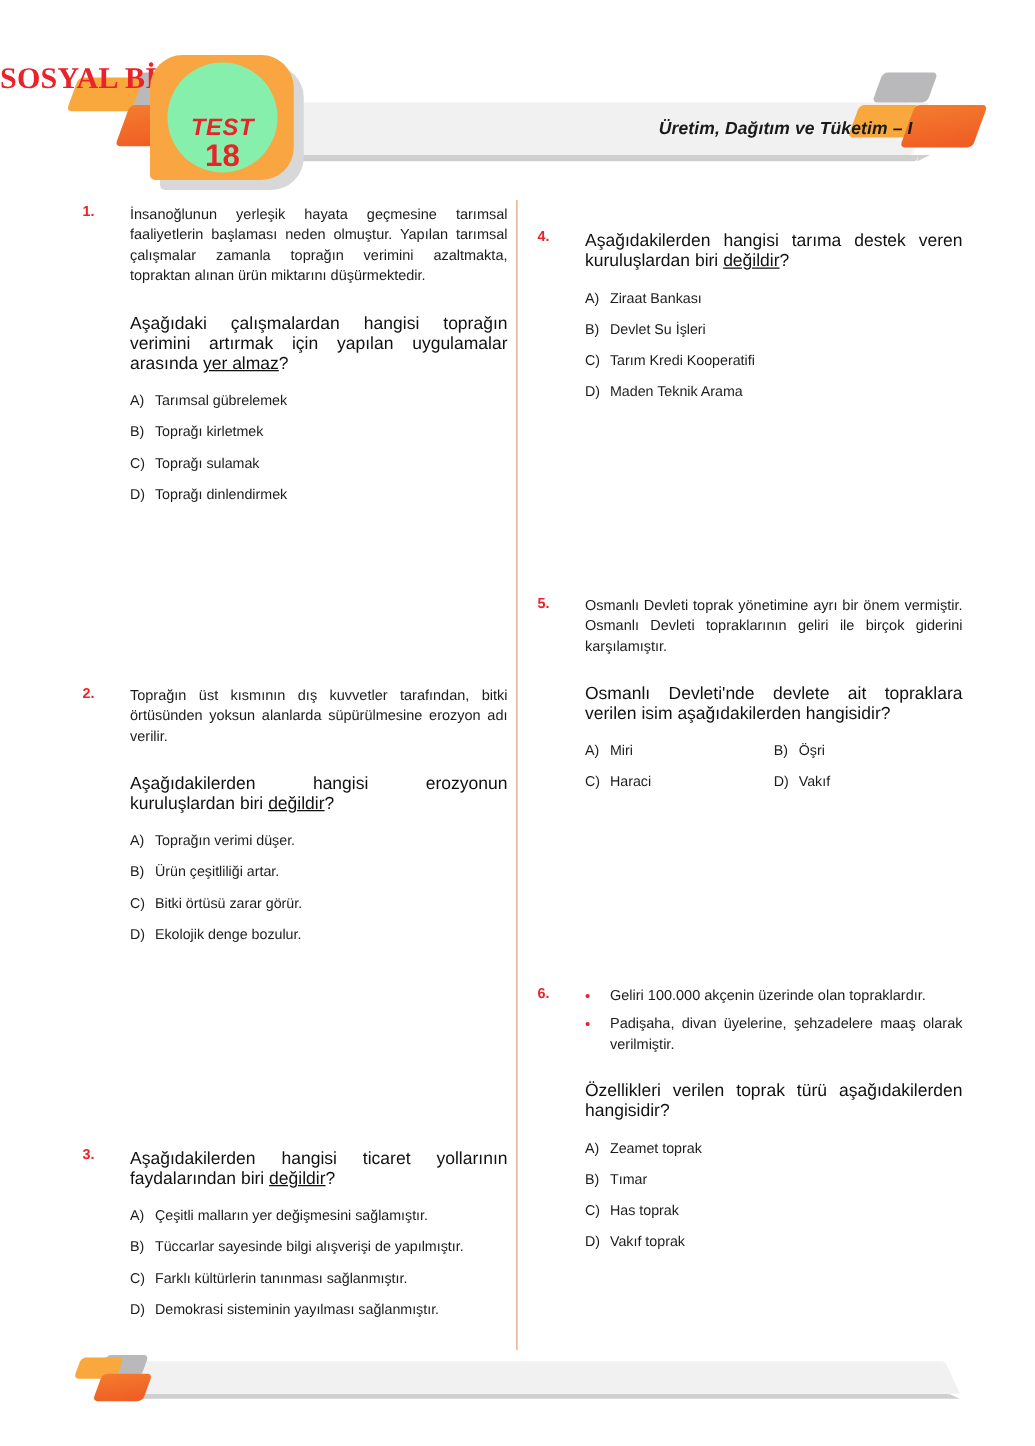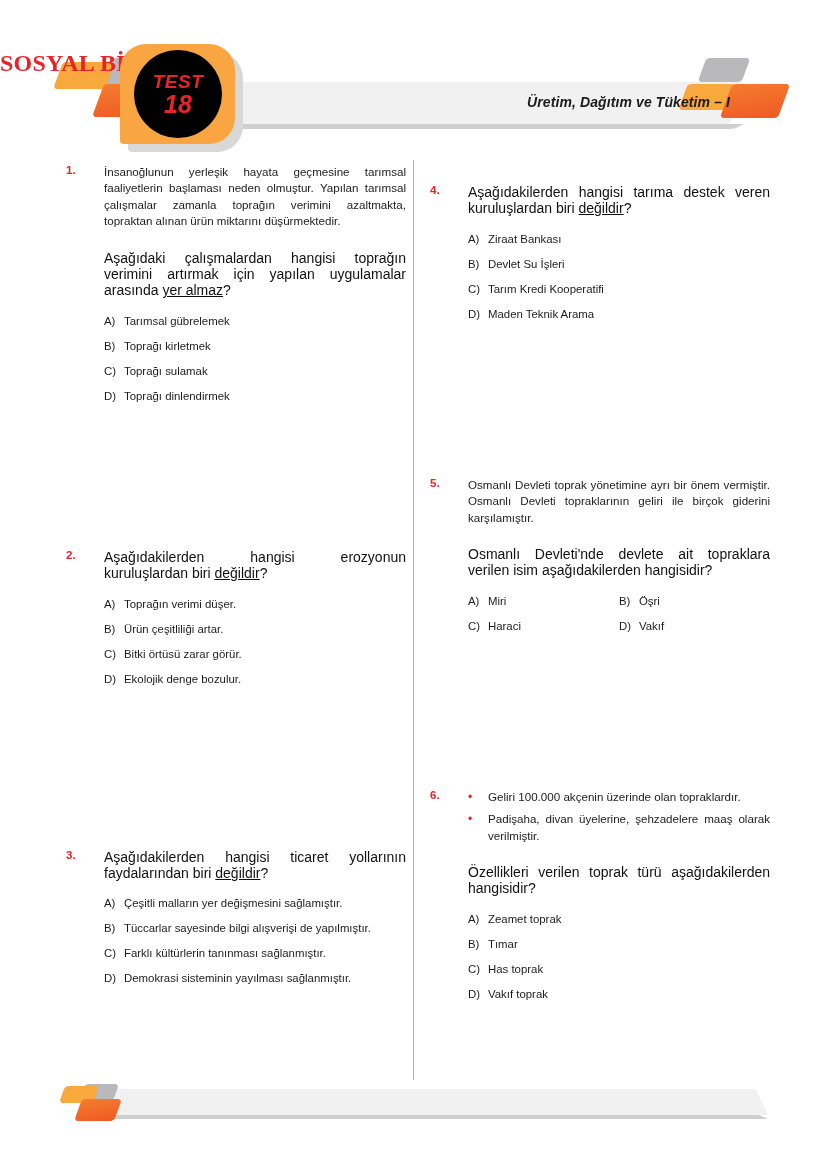--- a/index.html
+++ b/index.html
@@ -100,41 +100,40 @@
     left: 128px; top: 52px;
     width: 115px; height: 100px;
     background: #d8d8d8;
     border-radius: 26px 26px 26px 4px;
     z-index: 2;
   }
   .badge-circle {
     position: absolute;
     left: 134px; top: 50px;
     width: 88px; height: 88px;
-    background: #000000;
+    background: #86efac;
     border-radius: 50%;
     z-index: 4;
     display: flex;
     flex-direction: column;
     align-items: center;
-    justify-content: center;
+    justify-content: flex-end;
     gap: 1px;
   }
   .badge-test {
     font-size: 19px;
     font-weight: bold;
     font-style: italic;
     color: #e8232a;
     letter-spacing: 0.5px;
     line-height: 1;
   }
   .badge-num {
     font-size: 25px;
     font-weight: bold;
-    font-style: italic;
     color: #e8232a;
     line-height: 1;
   }
 
   
   .deco-right-grey {
     left: 702px; top: 58px; width: 44px; height: 24px;
     background: #b9b9bb;
   }
   .deco-right-yellow {
@@ -360,20 +359,21 @@
               <span class="opt-letter">D)</span>
               <span class="opt-text">Toprağı dinlendirmek</span>
             </div>
         </div>
       </div>
     </div>
 
     <div class="question" style="margin-top:145px;">
       <div class="q-num">2.</div>
       <div class="q-body">
+        <div class="q-stem">Toprağın üst kısmının dış kuvvetler tarafından, bitki örtüsünden yoksun alanlarda süpürülmesine erozyon adı verilir.</div>
         <div class="q-prompt"><span>Aşağıdakilerden hangisi erozyonun kuruluşlardan biri </span><span class="u">değildir</span><span>?</span></div>
         <div class="options">
           <div class="option">
               <span class="opt-letter">A)</span>
               <span class="opt-text">Toprağın verimi düşer.</span>
             </div>
           <div class="option">
               <span class="opt-letter">B)</span>
               <span class="opt-text">Ürün çeşitliliği artar.</span>
             </div>

